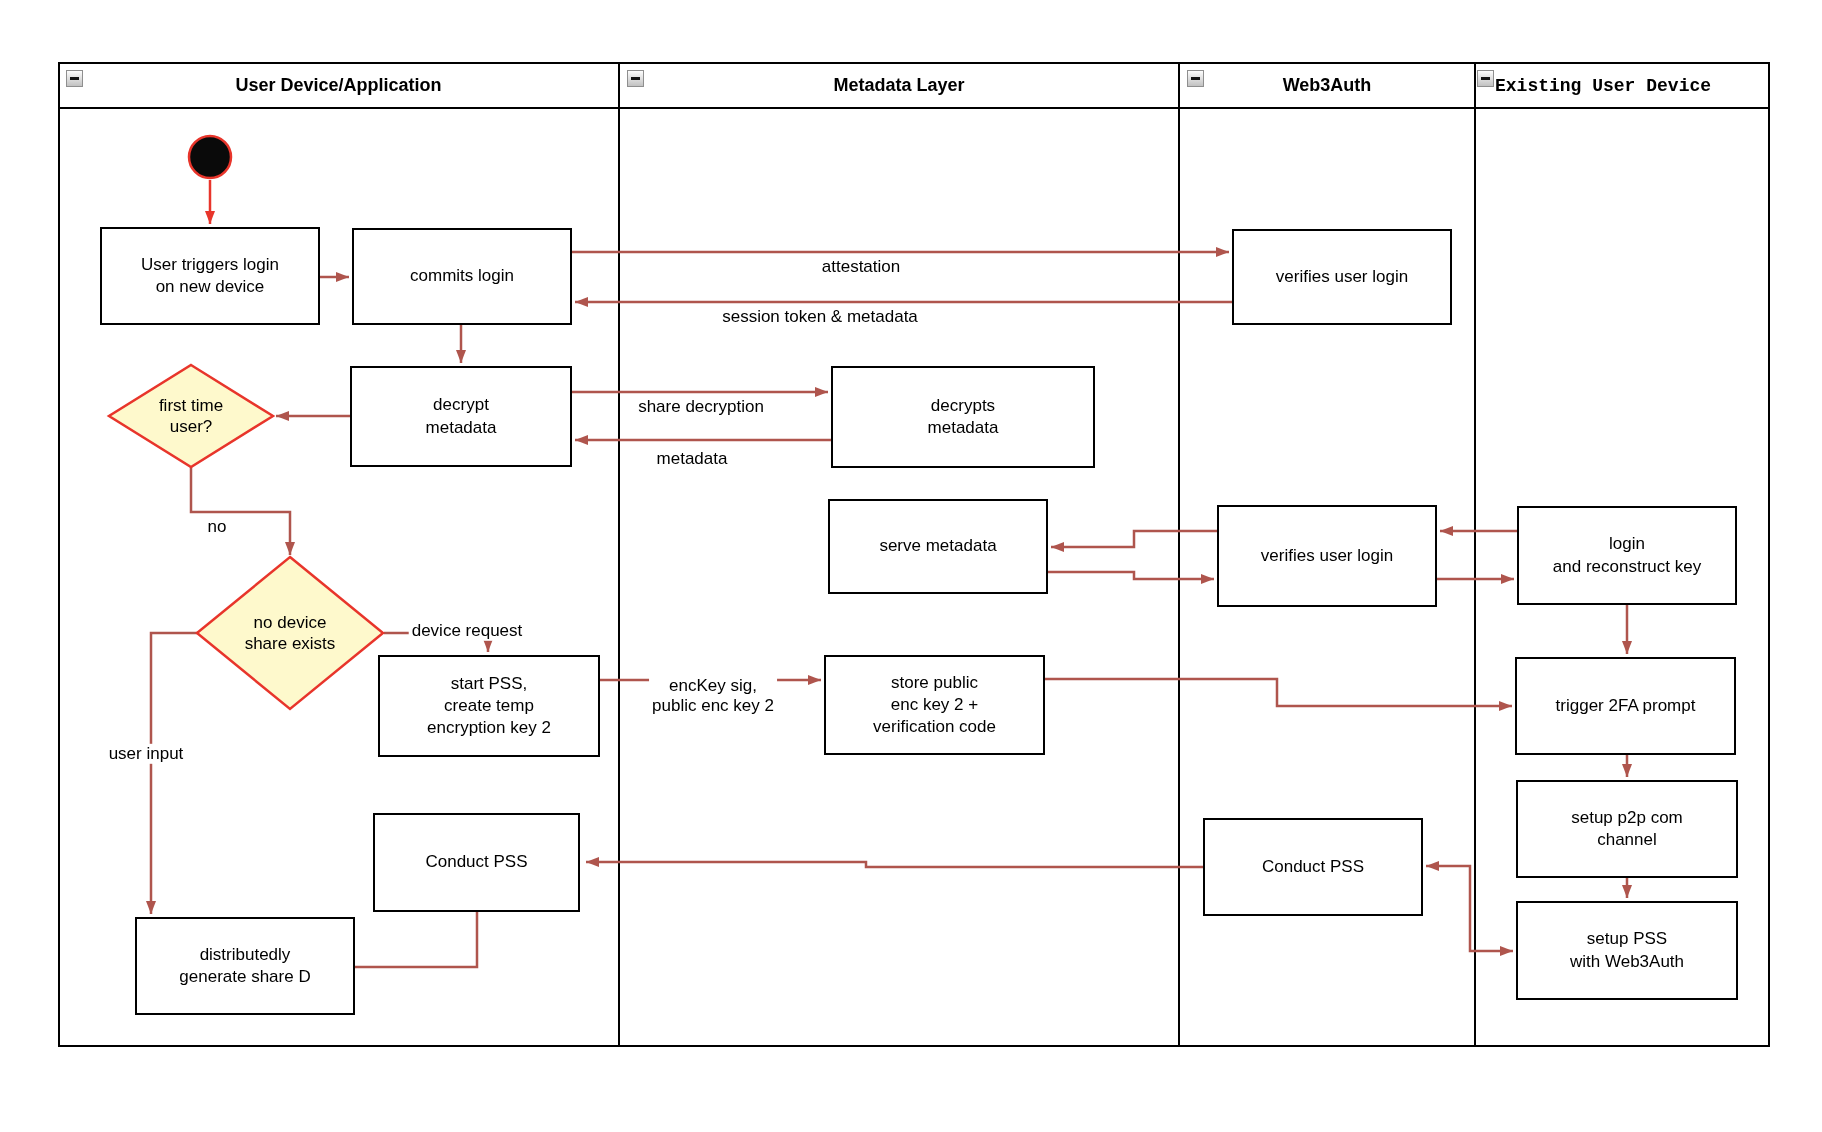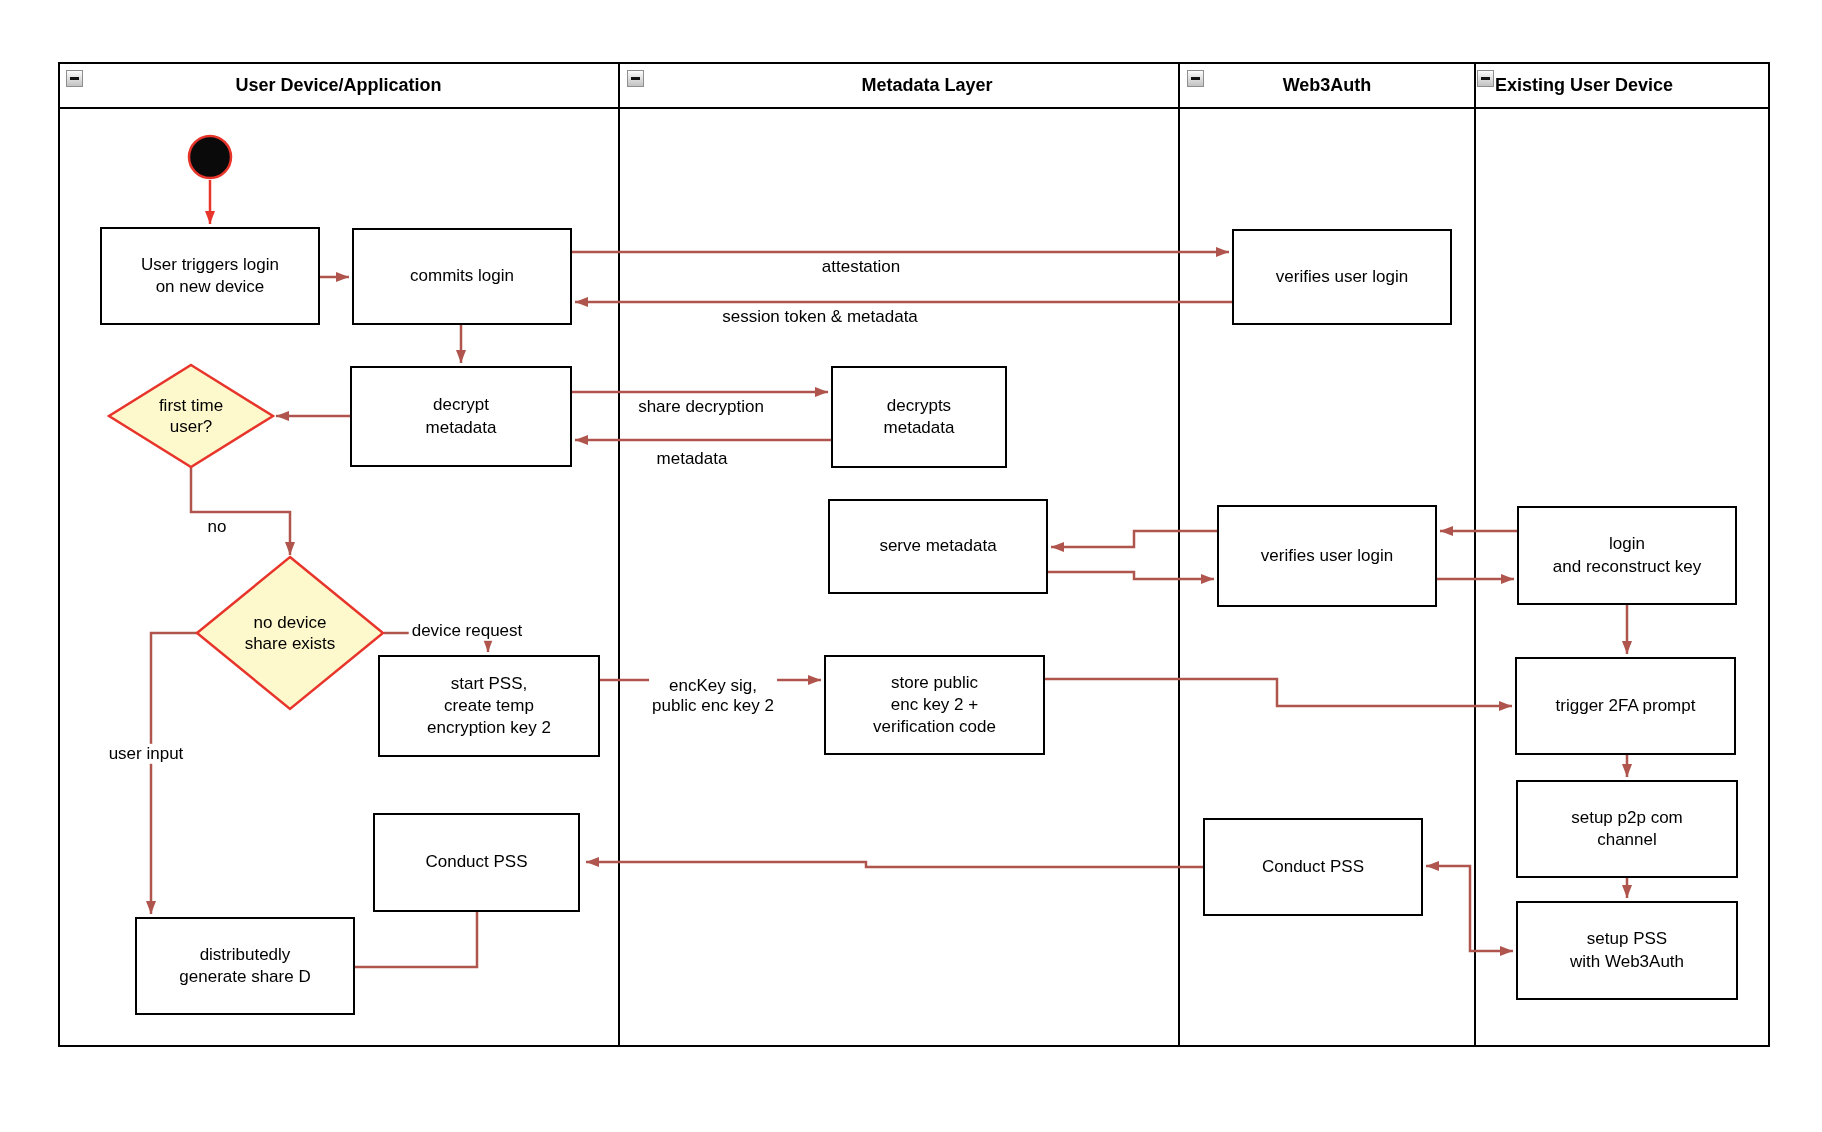--- a/index.html
+++ b/index.html
@@ -30,23 +30,23 @@
 
 <div class="stage">
 
   <div class="pool"></div>
   <div class="vline" style="left:618px;"></div>
   <div class="vline" style="left:1178px;"></div>
   <div class="vline" style="left:1474px;"></div>
   <div class="hline"></div>
 
   <div class="lane-title" style="left:58px;width:561px;">User Device/Application</div>
-  <div class="lane-title" style="left:619px;width:560px;padding-left:28px;">Metadata Layer</div>
+  <div class="lane-title" style="left:619px;width:560px;">Metadata Layer</div>
   <div class="lane-title" style="left:1179px;width:296px;">Web3Auth</div>
-  <div class="lane-title left" style="left:1475px;width:295px;">Existing User Device</div>
+  <div class="lane-title left" style="left:1475px;width:295px;font-family:Liberation Mono, monospace;">Existing User Device</div>
 
   <div class="collapse" style="left:66px;top:70px;">
       <div class="bar"></div>
     </div>
   <div class="collapse" style="left:627px;top:70px;">
       <div class="bar"></div>
     </div>
   <div class="collapse" style="left:1187px;top:70px;">
       <div class="bar"></div>
     </div>
@@ -130,21 +130,21 @@
 on new device</div>
   <div class="node" style="left:350px;top:366px;width:222px;height:101px;">decrypt
 metadata</div>
   <div class="node" style="left:378px;top:655px;width:222px;height:102px;">start PSS,
 create temp
 encryption key 2</div>
   <div class="node" style="left:373px;top:813px;width:207px;height:99px;">Conduct PSS</div>
   <div class="node" style="left:95px;top:917px;width:220px;height:98px;margin-left:40px;">distributedly
 generate share D</div>
 
-  <div class="node" style="left:831px;top:366px;width:176px;height:102px;">decrypts
+  <div class="node" style="left:831px;top:366px;width:264px;height:102px;">decrypts
 metadata</div>
   <div class="node" style="left:828px;top:499px;width:220px;height:95px;">serve metadata</div>
   <div class="node" style="left:824px;top:655px;width:221px;height:100px;">store public
 enc key 2 +
 verification code</div>
 
   <div class="node" style="left:1232px;top:229px;width:220px;height:96px;">verifies user login</div>
   <div class="node" style="left:1217px;top:505px;width:220px;height:102px;">verifies user login</div>
   <div class="node" style="left:1203px;top:818px;width:220px;height:98px;">Conduct PSS</div>
 

